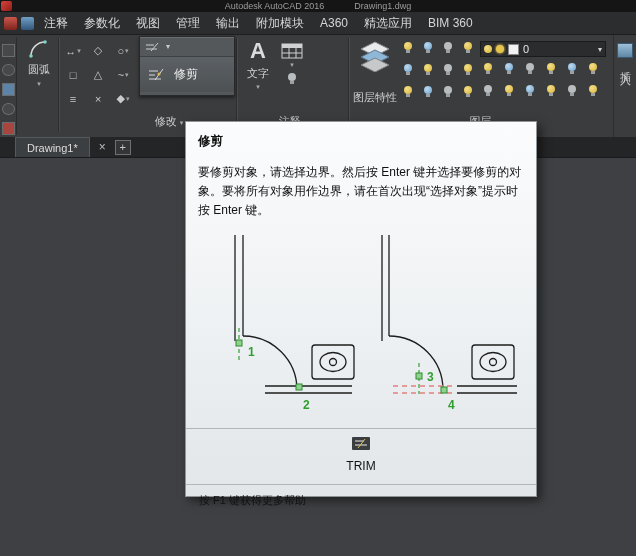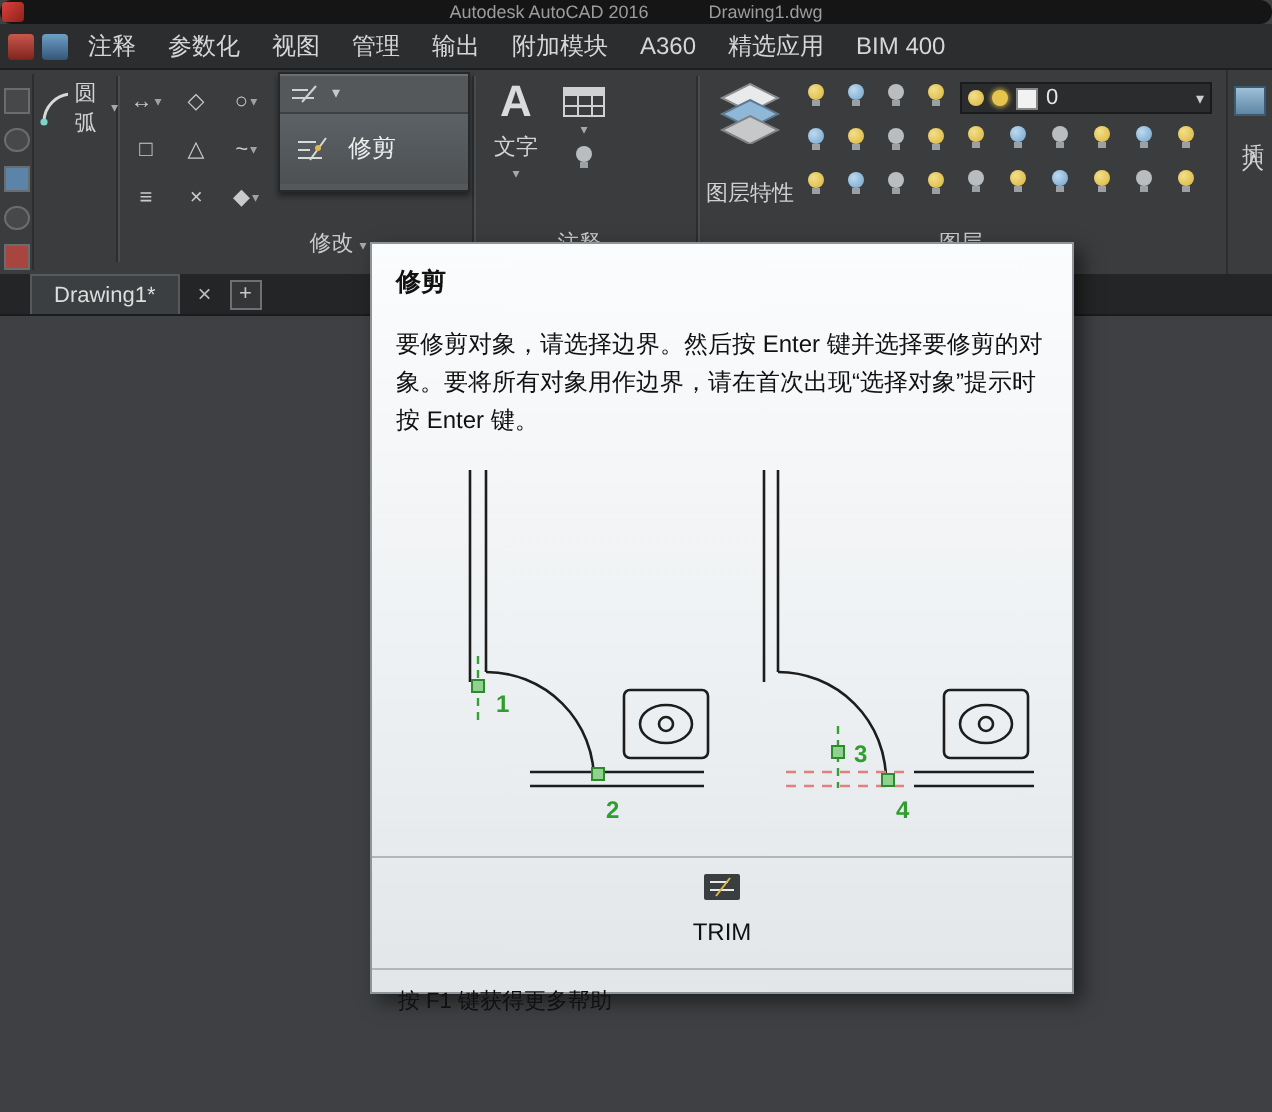--- a/index.html
+++ b/index.html
@@ -1,41 +1,41 @@
 <!DOCTYPE html>
 <html><head>
 <meta charset="utf-8">
 <style>
   html,body{margin:0;padding:0;background:#222;}
   .screen{position:relative;width:636px;height:556px;overflow:hidden;background:#3e4042;
           font-family:"Liberation Sans","DejaVu Sans",sans-serif;-webkit-font-smoothing:antialiased;}
   
   .titlebar{position:absolute;left:0;top:0;width:100%;height:12px;background:#151515;
-            display:flex;align-items:center;justify-content:center;gap:30px;color:#9c9c9c;font-size:9px;border-radius:6px;}
+            display:flex;align-items:center;justify-content:center;gap:30px;color:#9c9c9c;font-size:9px;}
   .app-icon{position:absolute;left:1px;top:1px;width:11px;height:10px;background:linear-gradient(135deg,#d8433b,#8f1f1a);border-radius:2px;}
   
   .menubar{position:absolute;left:0;top:12px;width:100%;height:23px;background:#2c2d2e;border-bottom:1px solid #1d1e1f;
            display:flex;align-items:center;color:#d6d6d6;font-size:12px;padding-left:2px;box-sizing:border-box;}
   .mb-icn{width:13px;height:13px;border-radius:2px;margin:0 2px;}
   .mb-icn.red{background:linear-gradient(#c9574d,#7e241d);}
   .mb-icn.blue{background:linear-gradient(#6f9fc6,#33567a);}
   .mtab{padding:0 8px;height:100%;display:flex;align-items:center;cursor:default;white-space:nowrap;}
   
   .ribbon{position:absolute;left:0;top:35px;width:100%;height:102px;background:#3a3c3d;border-bottom:1px solid #1e2021;}
   .vsep{position:absolute;top:3px;bottom:6px;width:1px;background:#2b2d2e;box-shadow:1px 0 0 #4a4c4d;}
   .panel-label{position:absolute;font-size:11px;color:#c9cacb;text-align:center;top:79px;}
   
   .left-strip{position:absolute;left:0;top:2px;bottom:2px;width:17px;border-right:1px solid #2b2d2e;
               display:flex;flex-direction:column;align-items:center;gap:7px;padding-top:7px;box-sizing:border-box;}
   .strip-icn{width:11px;height:11px;border:1px solid #6a6d70;background:#46484a;}
   .strip-icn.round{border-radius:50%;}
   .strip-icn.blue{background:#5b84a8;}
   .strip-icn.red{background:#a8453e;}
   
-  .panel-draw{position:absolute;left:19px;top:4px;width:40px;display:flex;align-items:center;gap:3px;color:#d2d3d4;font-size:11px;}
+  .panel-draw{position:absolute;left:19px;top:4px;width:40px;display:flex;flex-direction:column;align-items:center;gap:3px;color:#d2d3d4;font-size:11px;}
   
   .modify-grid{position:absolute;left:61px;top:4px;width:78px;display:grid;grid-template-columns:repeat(3,24px);grid-auto-rows:23px;gap:1px;}
   .mg-cell{display:flex;align-items:center;justify-content:center;color:#c8cacc;font-size:11px;border-radius:2px;}
   .mg-cell .dd{font-size:7px;color:#9fa2a4;margin-left:1px;}
   
   .trim-flyout{position:absolute;left:139px;top:1px;width:94px;height:58px;background:#54585b;border:1px solid #26282a;
                box-shadow:0 2px 3px rgba(0,0,0,.45), inset 0 1px 0 #6b6f72;z-index:3;}
   .tf-top{height:19px;display:flex;align-items:center;gap:5px;padding:0 5px;border-bottom:1px solid #3e4143;}
   .tf-top .dd{font-size:8px;color:#c8c8c8;}
   .tf-main{height:35px;display:flex;align-items:center;gap:7px;padding:0 7px;background:linear-gradient(#5c6165,#4d5154);color:#eceded;font-size:12px;}
@@ -104,21 +104,21 @@
     <span class="mb-icn red"></span>
     <span class="mb-icn blue"></span>
     <span class="mtab">注释</span>
     <span class="mtab">参数化</span>
     <span class="mtab">视图</span>
     <span class="mtab">管理</span>
     <span class="mtab">输出</span>
     <span class="mtab">附加模块</span>
     <span class="mtab">A360</span>
     <span class="mtab">精选应用</span>
-    <span class="mtab">BIM 400</span>
+    <span class="mtab">BIM 360</span>
   </div>
 
   <div class="ribbon">
     <div class="vsep" style="left:58px"></div>
     <div class="vsep" style="left:236px"></div>
     <div class="vsep" style="left:348px"></div>
 
     <div class="left-strip">
       <span class="strip-icn"></span>
       <span class="strip-icn round"></span>

